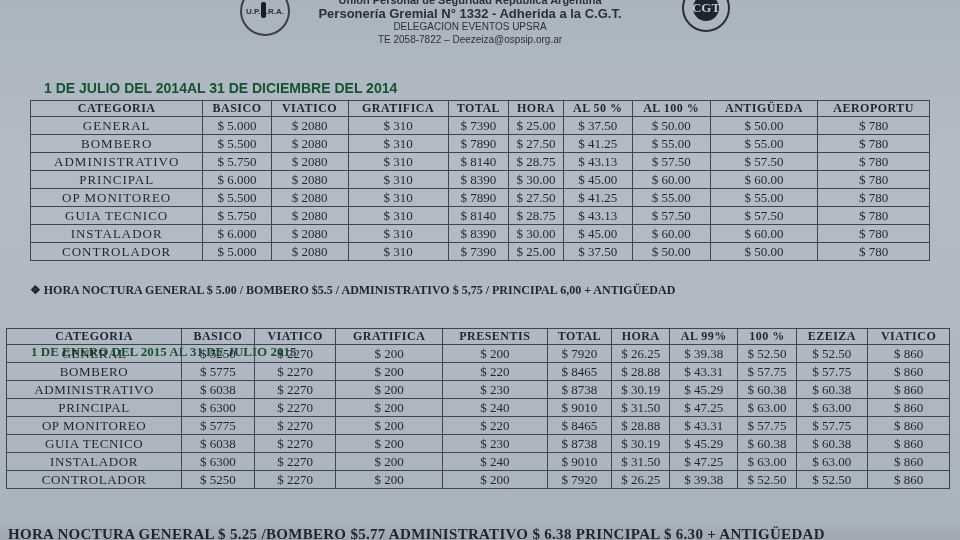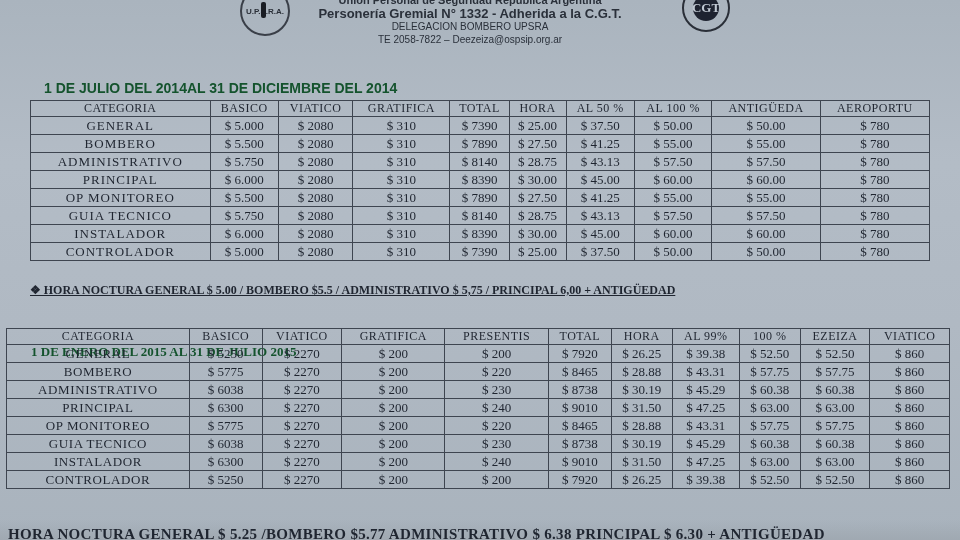--- a/index.html
+++ b/index.html
@@ -34,28 +34,28 @@
     position:absolute; left:44px; top:80px;
     font:bold 14px "Liberation Sans", sans-serif; color:#14532d;
   }
   table.sal {
     position:absolute; border-collapse:collapse;
     font-family:"Liberation Serif", serif; color:#1f2530;
   }
   table.sal td, table.sal th {
     border:1px solid #3e4550; text-align:center; padding:0; white-space:nowrap;
   }
-  table.sal th { font-weight:normal; letter-spacing:0.5px; }
+  table.sal th { font-weight:bold; letter-spacing:0.5px; }
   #t1 { left:30px; top:100px; width:900px; }
   #t1 th { font-size:12px; height:14px; }
   #t1 td { font-size:13px; height:17px; }
   #t1 td.cat { letter-spacing:1px; }
   .note1 {
     position:absolute; left:30px; top:283px;
-    font:bold 12px "Liberation Serif", serif; color:#1f2530;text-decoration:underline;
+    font:bold 12px "Liberation Serif", serif; color:#1f2530;
   }
   .title2 {
     position:absolute; left:31px; top:300px;
     font:bold 13px "Liberation Serif", serif; color:#14532d;margin-top:44px;
   }
   #t2 { left:6px; top:328px; width:944px; }
   #t2 th { font-size:12px; height:15px; }
   #t2 td { font-size:13px; height:17px; }
   #t2 td.cat { letter-spacing:0.6px; }
   .note2 {
@@ -72,21 +72,21 @@
   <span>U.P.S.R.A.</span>
   <div class="map"></div>
 </div>
 <div class="logo-right">
   <div class="inner">CGT</div>
 </div>
 
 <div class="header">
   <div class="l1">Unión Personal de Seguridad República Argentina</div>
   <div class="l2">Personería Gremial N° 1332 - Adherida a la C.G.T.</div>
-  <div class="l3">DELEGACION BOMBERO UPSRA</div>
+  <div class="l3">DELEGACION EVENTOS UPSRA</div>
   <div class="l5">
     <span>TE 2058-7822  –</span>
     <span class="email">Deezeiza@ospsip.org.ar</span>
   </div>
 </div>
 
 <div class="title1">1 DE JULIO DEL 2014AL 31 DE DICIEMBRE DEL 2014</div>
 
 <table class="sal" id="t1">
   <thead>

